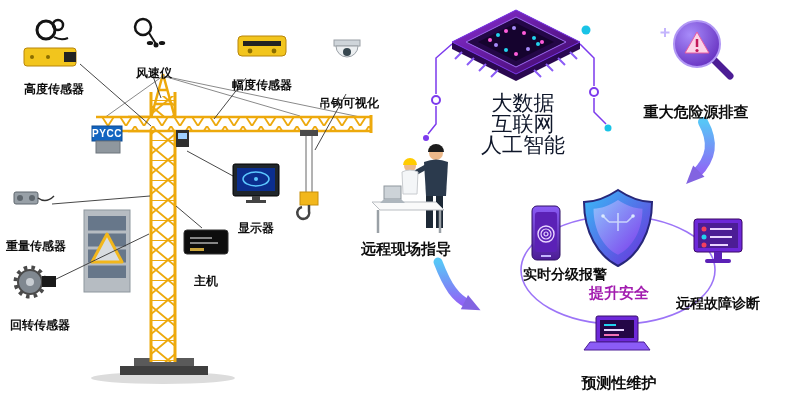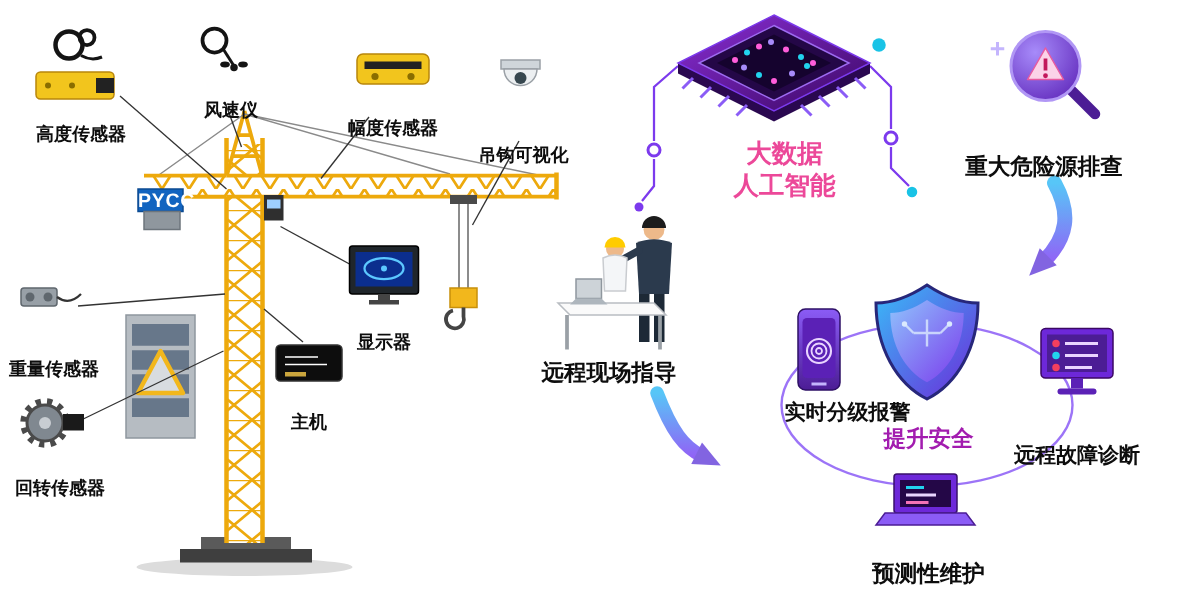--- a/index.html
+++ b/index.html
@@ -4,23 +4,23 @@
 <style>
   html,body{margin:0;padding:0;background:#fff;}
   #stage{position:relative;width:800px;height:407px;background:#ffffff;overflow:hidden;
          font-family:"Liberation Sans",sans-serif;}
   #art{position:absolute;left:0;top:0;}
   .lbl{position:absolute;font-weight:bold;color:#0d0d0d;text-align:center;line-height:1.15;
        white-space:nowrap;}
   .s12{font-size:12px;margin-top:17px;}
   .s14{font-size:14px;}
   .s15{font-size:15px;}
-  .tech{position:absolute;left:468px;top:92px;width:110px;text-align:center;font-weight:bold;
-        font-size:17px;line-height:21px;color:#ec4899;}
-  .brand{position:absolute;left:92px;top:127px;width:30px;height:14px;font-size:13px;
+  .tech{position:absolute;left:468px;top:92px;width:110px;text-align:center;font-weight:normal;
+        font-size:21px;line-height:21px;color:#0f172a;}
+  .brand{position:absolute;left:92px;top:127px;width:30px;height:14px;font-size:10px;
          font-weight:bold;color:#ffffff;text-align:center;line-height:14px;letter-spacing:0.5px;}
   .blue{color:#a21caf;}
 </style>
 </head>
 <body>
 
 <div id="stage">
 
 <svg id="art" width="800" height="407" viewBox="0 0 800 407">
   <defs>
@@ -277,20 +277,21 @@
   <div class="lbl s12" style="left:316px;top:80px;width:66px;">吊钩可视化</div>
   <div class="lbl s12" style="left:0px;top:223px;width:72px;">重量传感器</div>
   <div class="lbl s12" style="left:234px;top:205px;width:44px;">显示器</div>
   <div class="lbl s12" style="left:192px;top:258px;width:28px;">主机</div>
   <div class="lbl s12" style="left:4px;top:302px;width:72px;">回转传感器</div>
 
   <div class="brand">PYCC</div>
 
   <div class="tech">
     <div>大数据</div>
+    <div>互联网</div>
     <div>人工智能</div>
   </div>
 
   <div class="lbl s15" style="left:633px;top:103px;width:126px;">重大危险源排查</div>
   <div class="lbl s15" style="left:352px;top:240px;width:108px;">远程现场指导</div>
   <div class="lbl s14" style="left:482px;top:266px;width:92px;margin-left:37px;">实时分级报警</div>
   <div class="lbl s15 blue" style="left:585px;top:284px;width:68px;">提升安全</div>
   <div class="lbl s14" style="left:672px;top:271px;width:92px;margin-top:24px;">远程故障诊断</div>
   <div class="lbl s15" style="left:579px;top:374px;width:80px;">预测性维护</div>
 </div>

